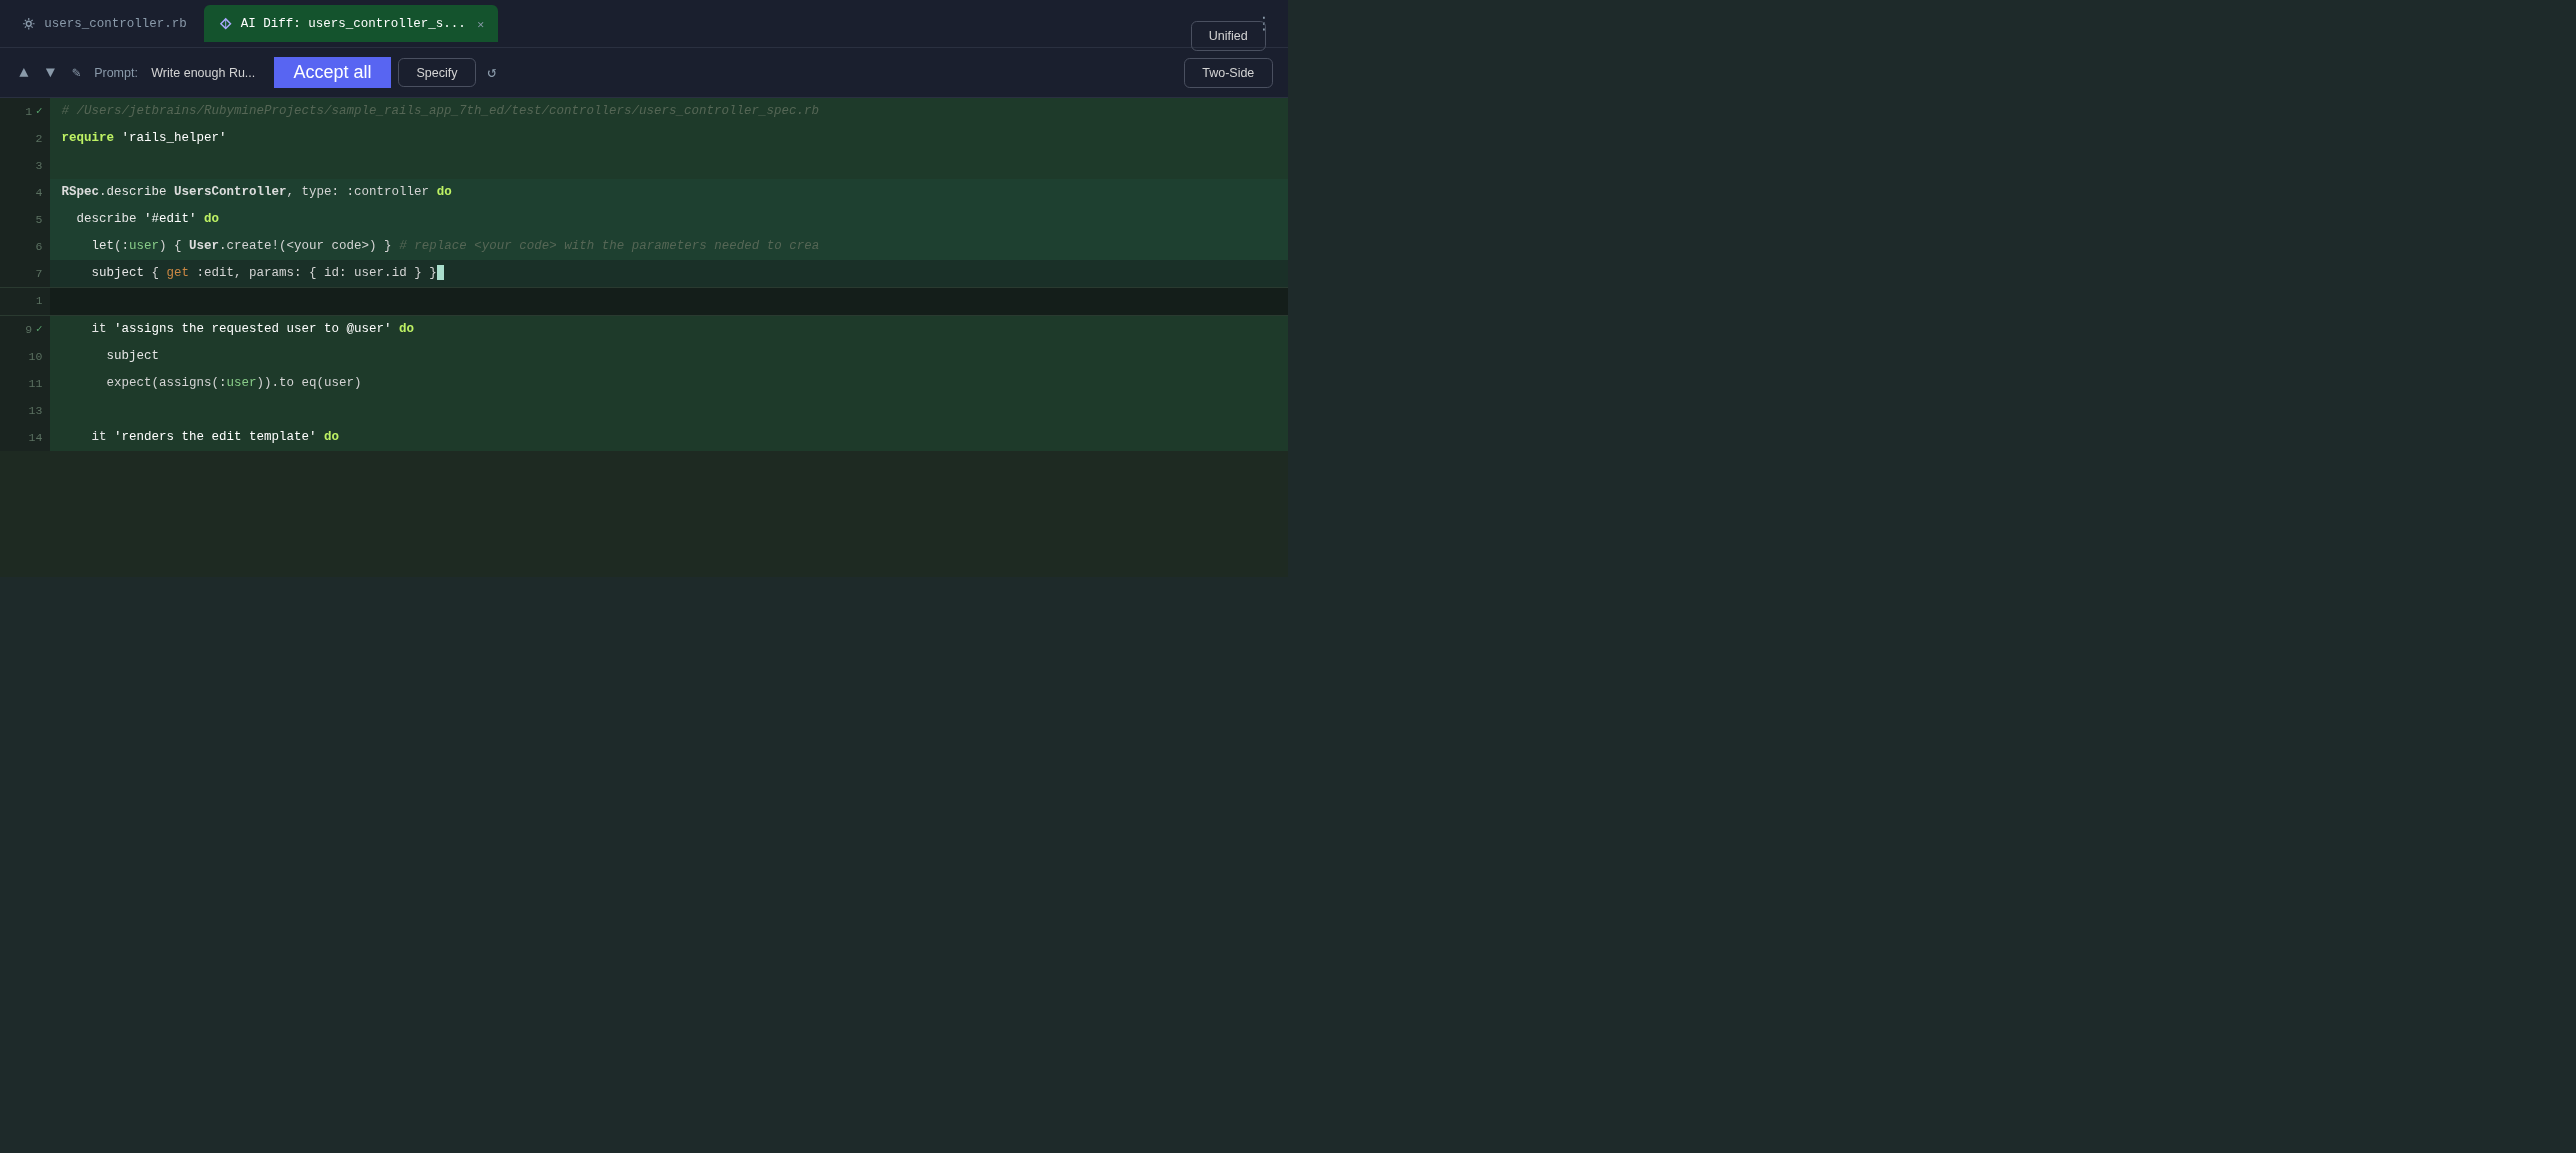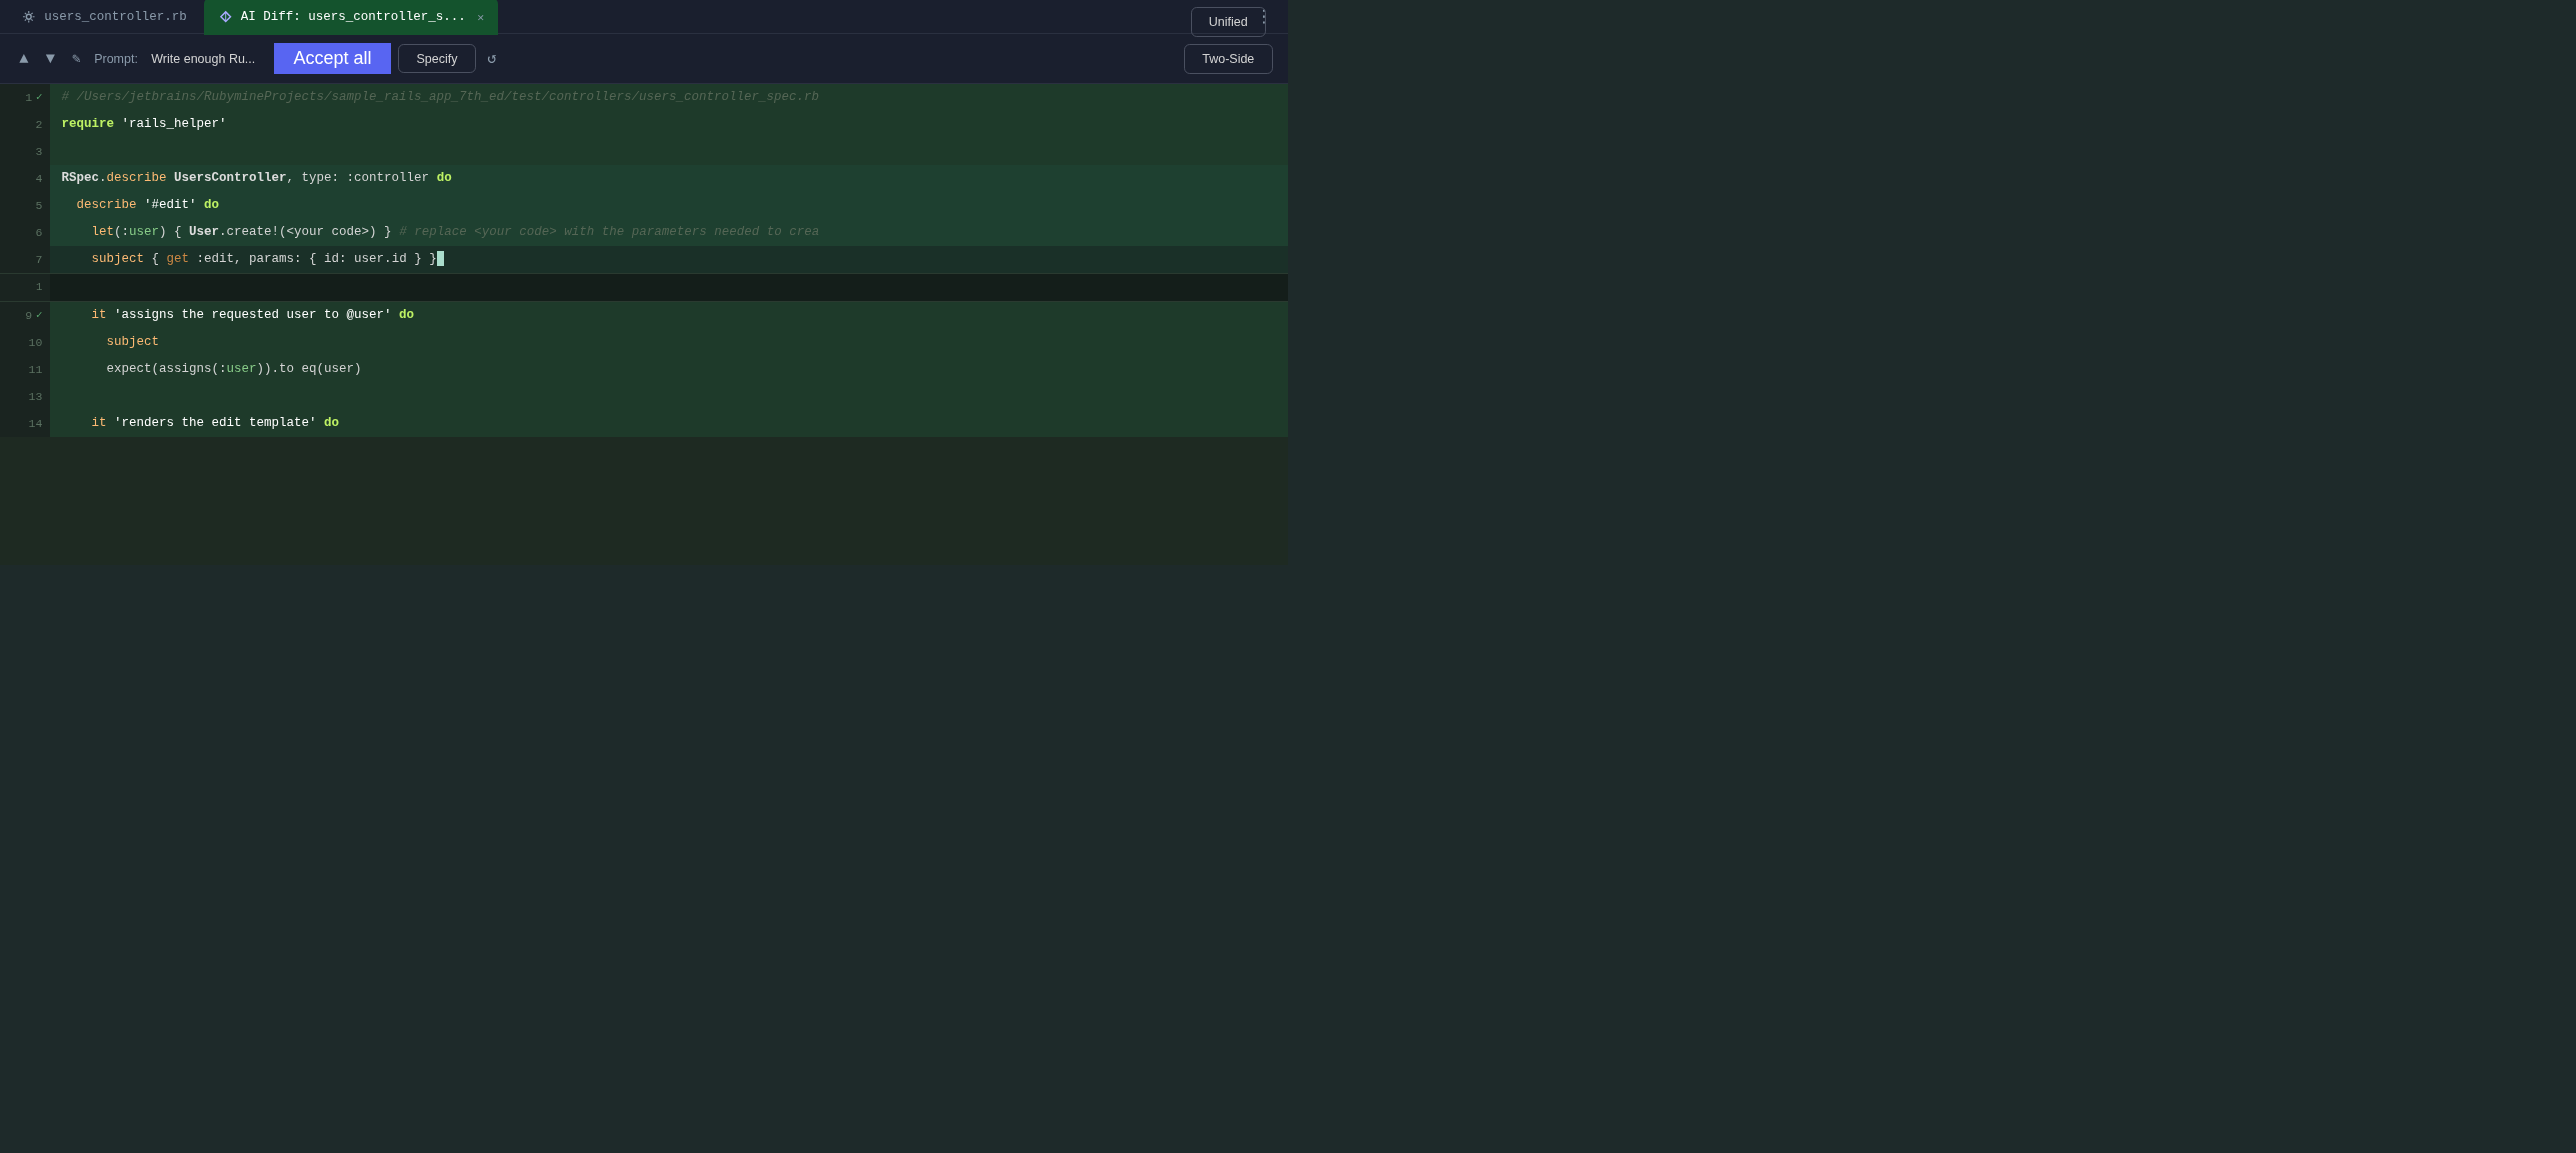--- a/index.html
+++ b/index.html
@@ -10,21 +10,21 @@
       width: 1288px;
       height: 577px;
       overflow: hidden;
     }
 
     
     .tab-bar {
       display: flex;
       align-items: center;
       background: #1a1f2e;
-      height: 34px;
+      height: 48px;
       padding: 0 7.7px;
       border-bottom: 1px solid #2a3040;
       justify-content: space-between;
     }
     .tab-bar-left {
       display: flex;
       align-items: center;
       gap: 3.8px;
     }
     .tab {
@@ -233,21 +233,21 @@
     .line-cursor {
       background: #1a3028;
     }
 
     
     .kw-orange { color: #cc8844; }
     .kw-white { color: #d4d4d4; }
     .kw-comment { color: #556655; font-style: italic; }
     .kw-string { color: #ffffff; margin-top: 20px; }
     .kw-keyword { color: #bef264; font-weight: bold; }
-    .kw-method { color: #fdba74; }
+    .kw-method { color: #e5e5e5; }
     .kw-class { color: #dddddd; font-weight: bold; }
     .kw-symbol { color: #88cc88; }
 
     .cursor-block {
       display: inline-block;
       background: #aaddcc;
       width: 7.7px;
       height: 15.4px;
       vertical-align: middle;
     }

